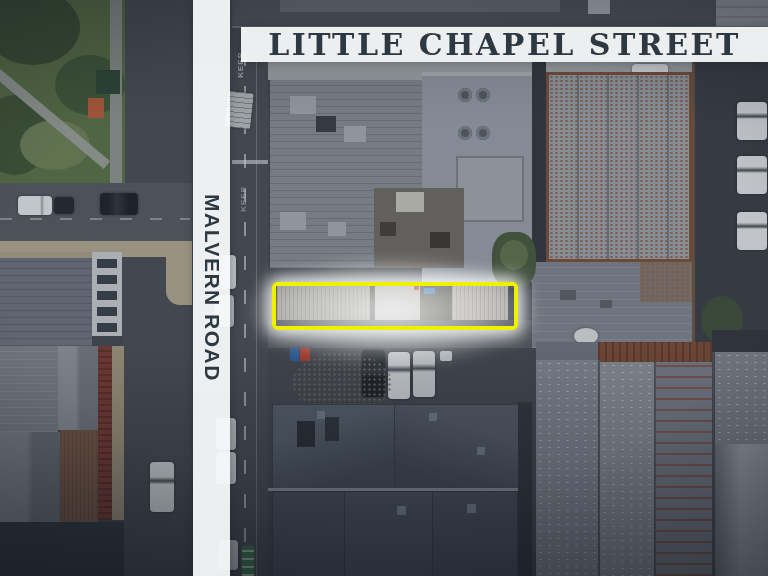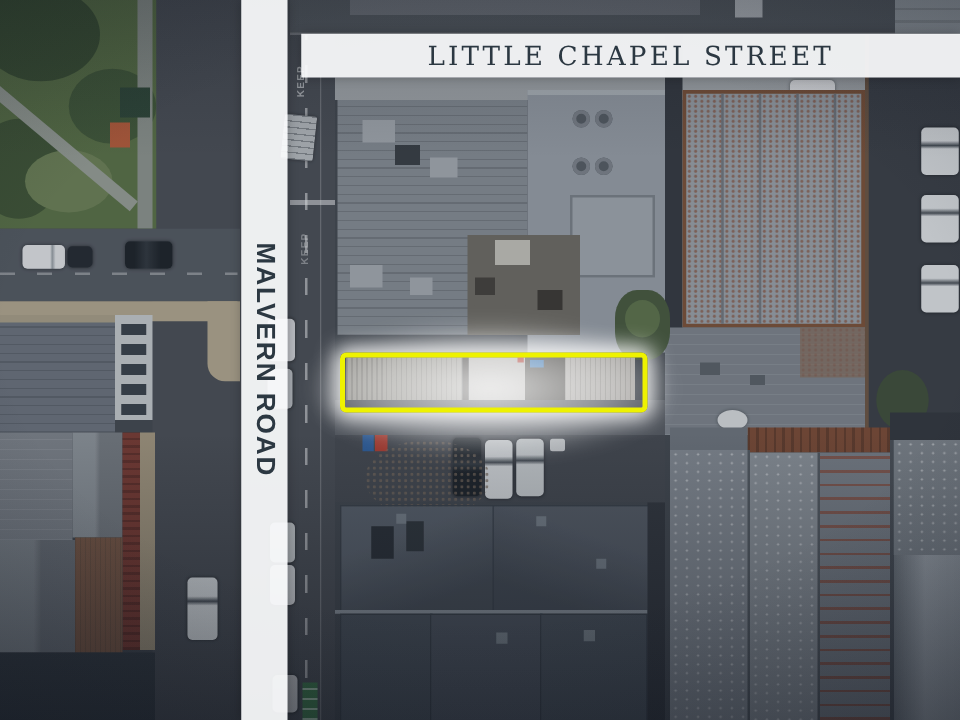--- a/index.html
+++ b/index.html
@@ -27,21 +27,21 @@
       linear-gradient(to bottom,rgba(8,12,20,.16),transparent 22%,transparent 60%,rgba(6,10,18,.40) 100%);}
   
   #glow{left:244px;top:256px;width:296px;height:110px;pointer-events:none;filter:blur(7px);
         background:radial-gradient(ellipse at center,rgba(255,255,255,.80) 0%,rgba(255,255,255,.38) 46%,transparent 72%);}
   #property{left:272px;top:282px;width:238px;height:40px;border:4px solid var(--highlight-yellow,#eef200);
         border-radius:5px;box-shadow:0 0 16px 5px rgba(255,255,255,.85);}
   
   .band{background:var(--band-bg,rgba(251,252,253,.93));display:flex;align-items:center;justify-content:center;
         box-shadow:0 0 8px rgba(0,0,0,.25);}
   #band-top{left:241px;top:27px;width:527px;height:35px;}
-  #band-top span{font-family:"DejaVu Serif",serif;font-weight:normal;font-size:21px;letter-spacing:2.5px;
+  #band-top span{font-family:"DejaVu Serif",serif;font-weight:bold;font-size:30px;letter-spacing:2.5px;
         color:var(--label-text,#2c3842);white-space:nowrap;}
   #band-left{left:193px;top:0;width:37px;height:576px;}
   #band-left span{font-family:"Liberation Sans",sans-serif;font-weight:bold;font-size:21px;letter-spacing:1.5px;
         color:var(--label-text,#2c3842);writing-mode:vertical-rl;text-orientation:mixed;white-space:nowrap;}
   .keep{color:rgba(255,255,255,.55);font-size:8px;font-weight:bold;writing-mode:vertical-rl;transform:rotate(180deg);letter-spacing:1px;}
 </style>
 </head>
 <body>
 
 <div id="stage">

